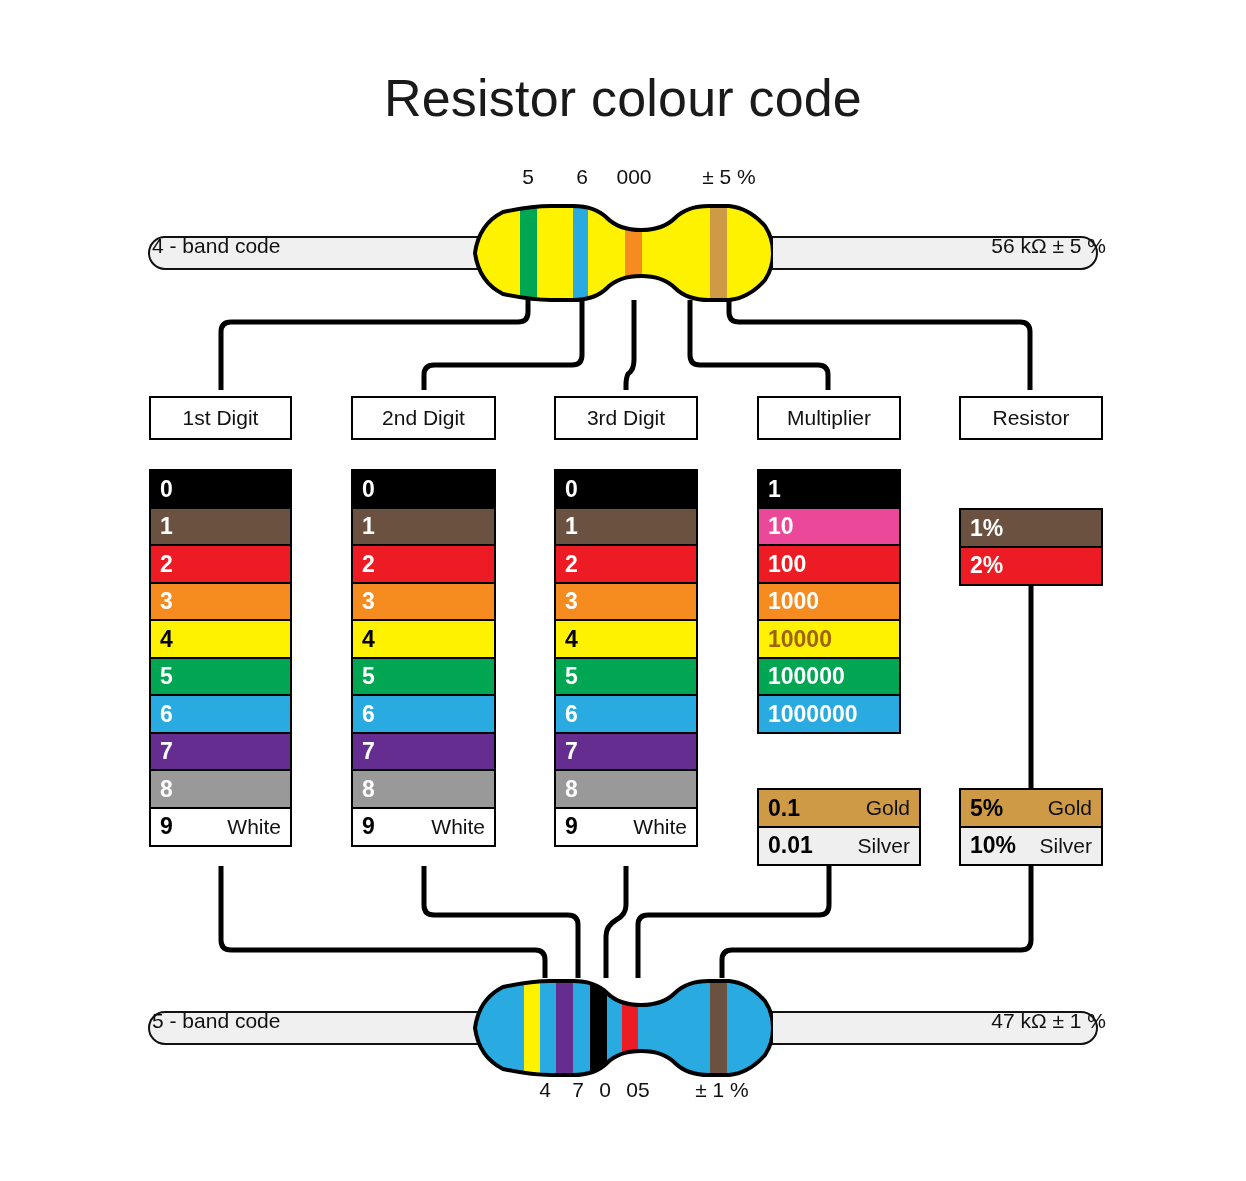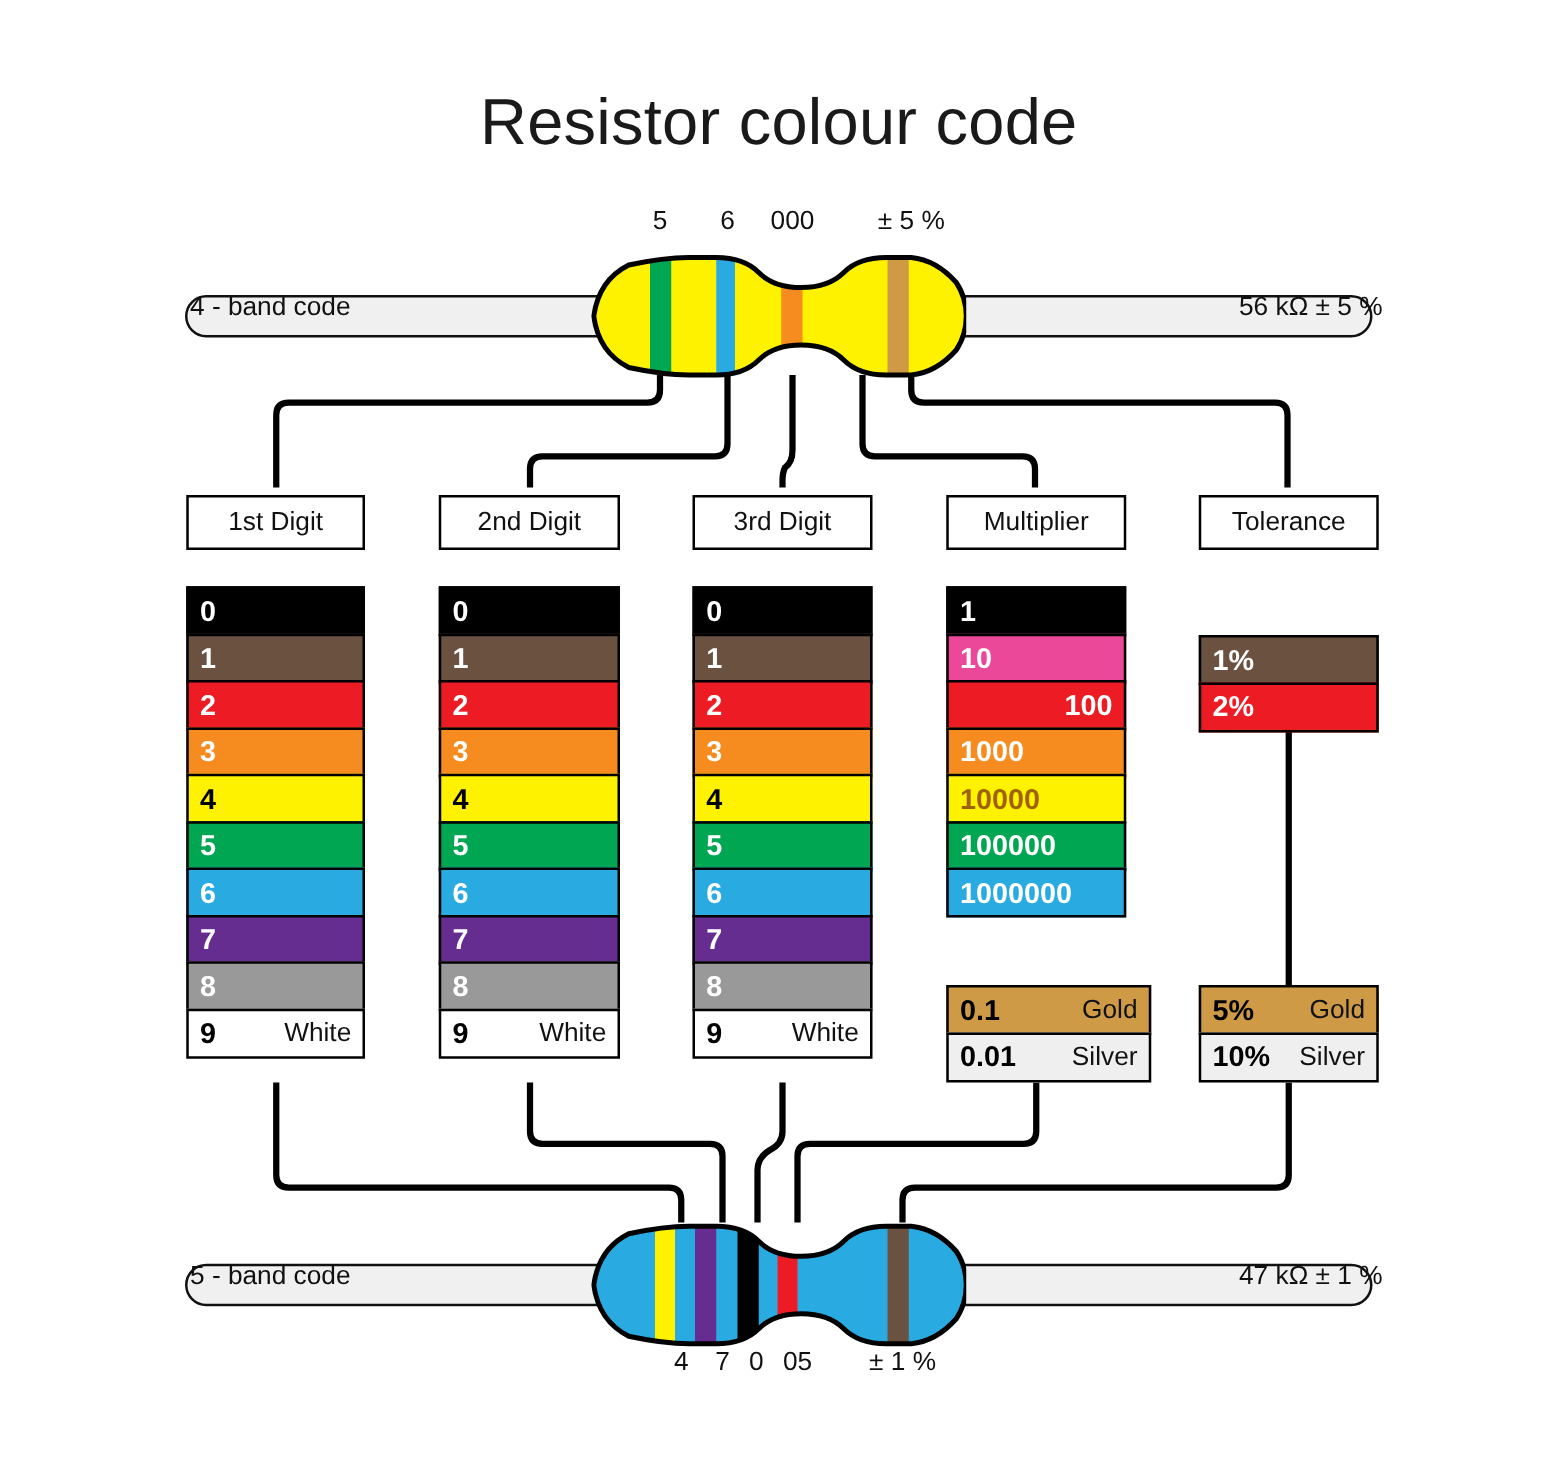--- a/index.html
+++ b/index.html
@@ -174,21 +174,21 @@
   <div class="cat-box" style="left:351px; top:396px; width:145px;">
       <span>2nd Digit</span>
     </div>
   <div class="cat-box" style="left:554px; top:396px; width:144px;">
       <span>3rd Digit</span>
     </div>
   <div class="cat-box" style="left:757px; top:396px; width:144px;">
       <span>Multiplier</span>
     </div>
   <div class="cat-box" style="left:959px; top:396px; width:144px;">
-      <span>Tolerance</span>
+      <span>Resistor</span>
     </div>
 
   <div class="col" id="col-digit-1" style="left:149px; top:469px; width:143px;">
       <div class="swatch" style="background: rgb(0, 0, 0); color: rgb(255, 255, 255);">
         <span class="val">0</span>
       </div>
       <div class="swatch" style="background: rgb(107, 81, 64); color: rgb(255, 255, 255);">
         <span class="val">1</span>
       </div>
       <div class="swatch" style="background: rgb(237, 28, 36); color: rgb(255, 255, 255);">
@@ -283,21 +283,21 @@
         <span class="note">White</span>
       </div>
     </div>
   <div class="col" id="col-mult" style="left:757px; top:469px; width:144px;">
       <div class="swatch" style="background: rgb(0, 0, 0); color: rgb(255, 255, 255);">
         <span class="val">1</span>
       </div>
       <div class="swatch" style="background: #ec4899; color: rgb(255, 255, 255);">
         <span class="val">10</span>
       </div>
-      <div class="swatch" style="background: rgb(237, 28, 36); color: rgb(255, 255, 255); justify-content: flex-end;">
+      <div class="swatch" style="background: rgb(237, 28, 36); color: rgb(255, 255, 255);">
         <span class="val">100</span>
       </div>
       <div class="swatch" style="background: rgb(246, 139, 31); color: rgb(255, 255, 255); align-items: center;">
         <span class="val">1000</span>
       </div>
       <div class="swatch" style="background: rgb(255, 242, 0); color: #a16207;">
         <span class="val">10000</span>
       </div>
       <div class="swatch" style="background: rgb(0, 166, 81); color: rgb(255, 255, 255);">
         <span class="val">100000</span>

